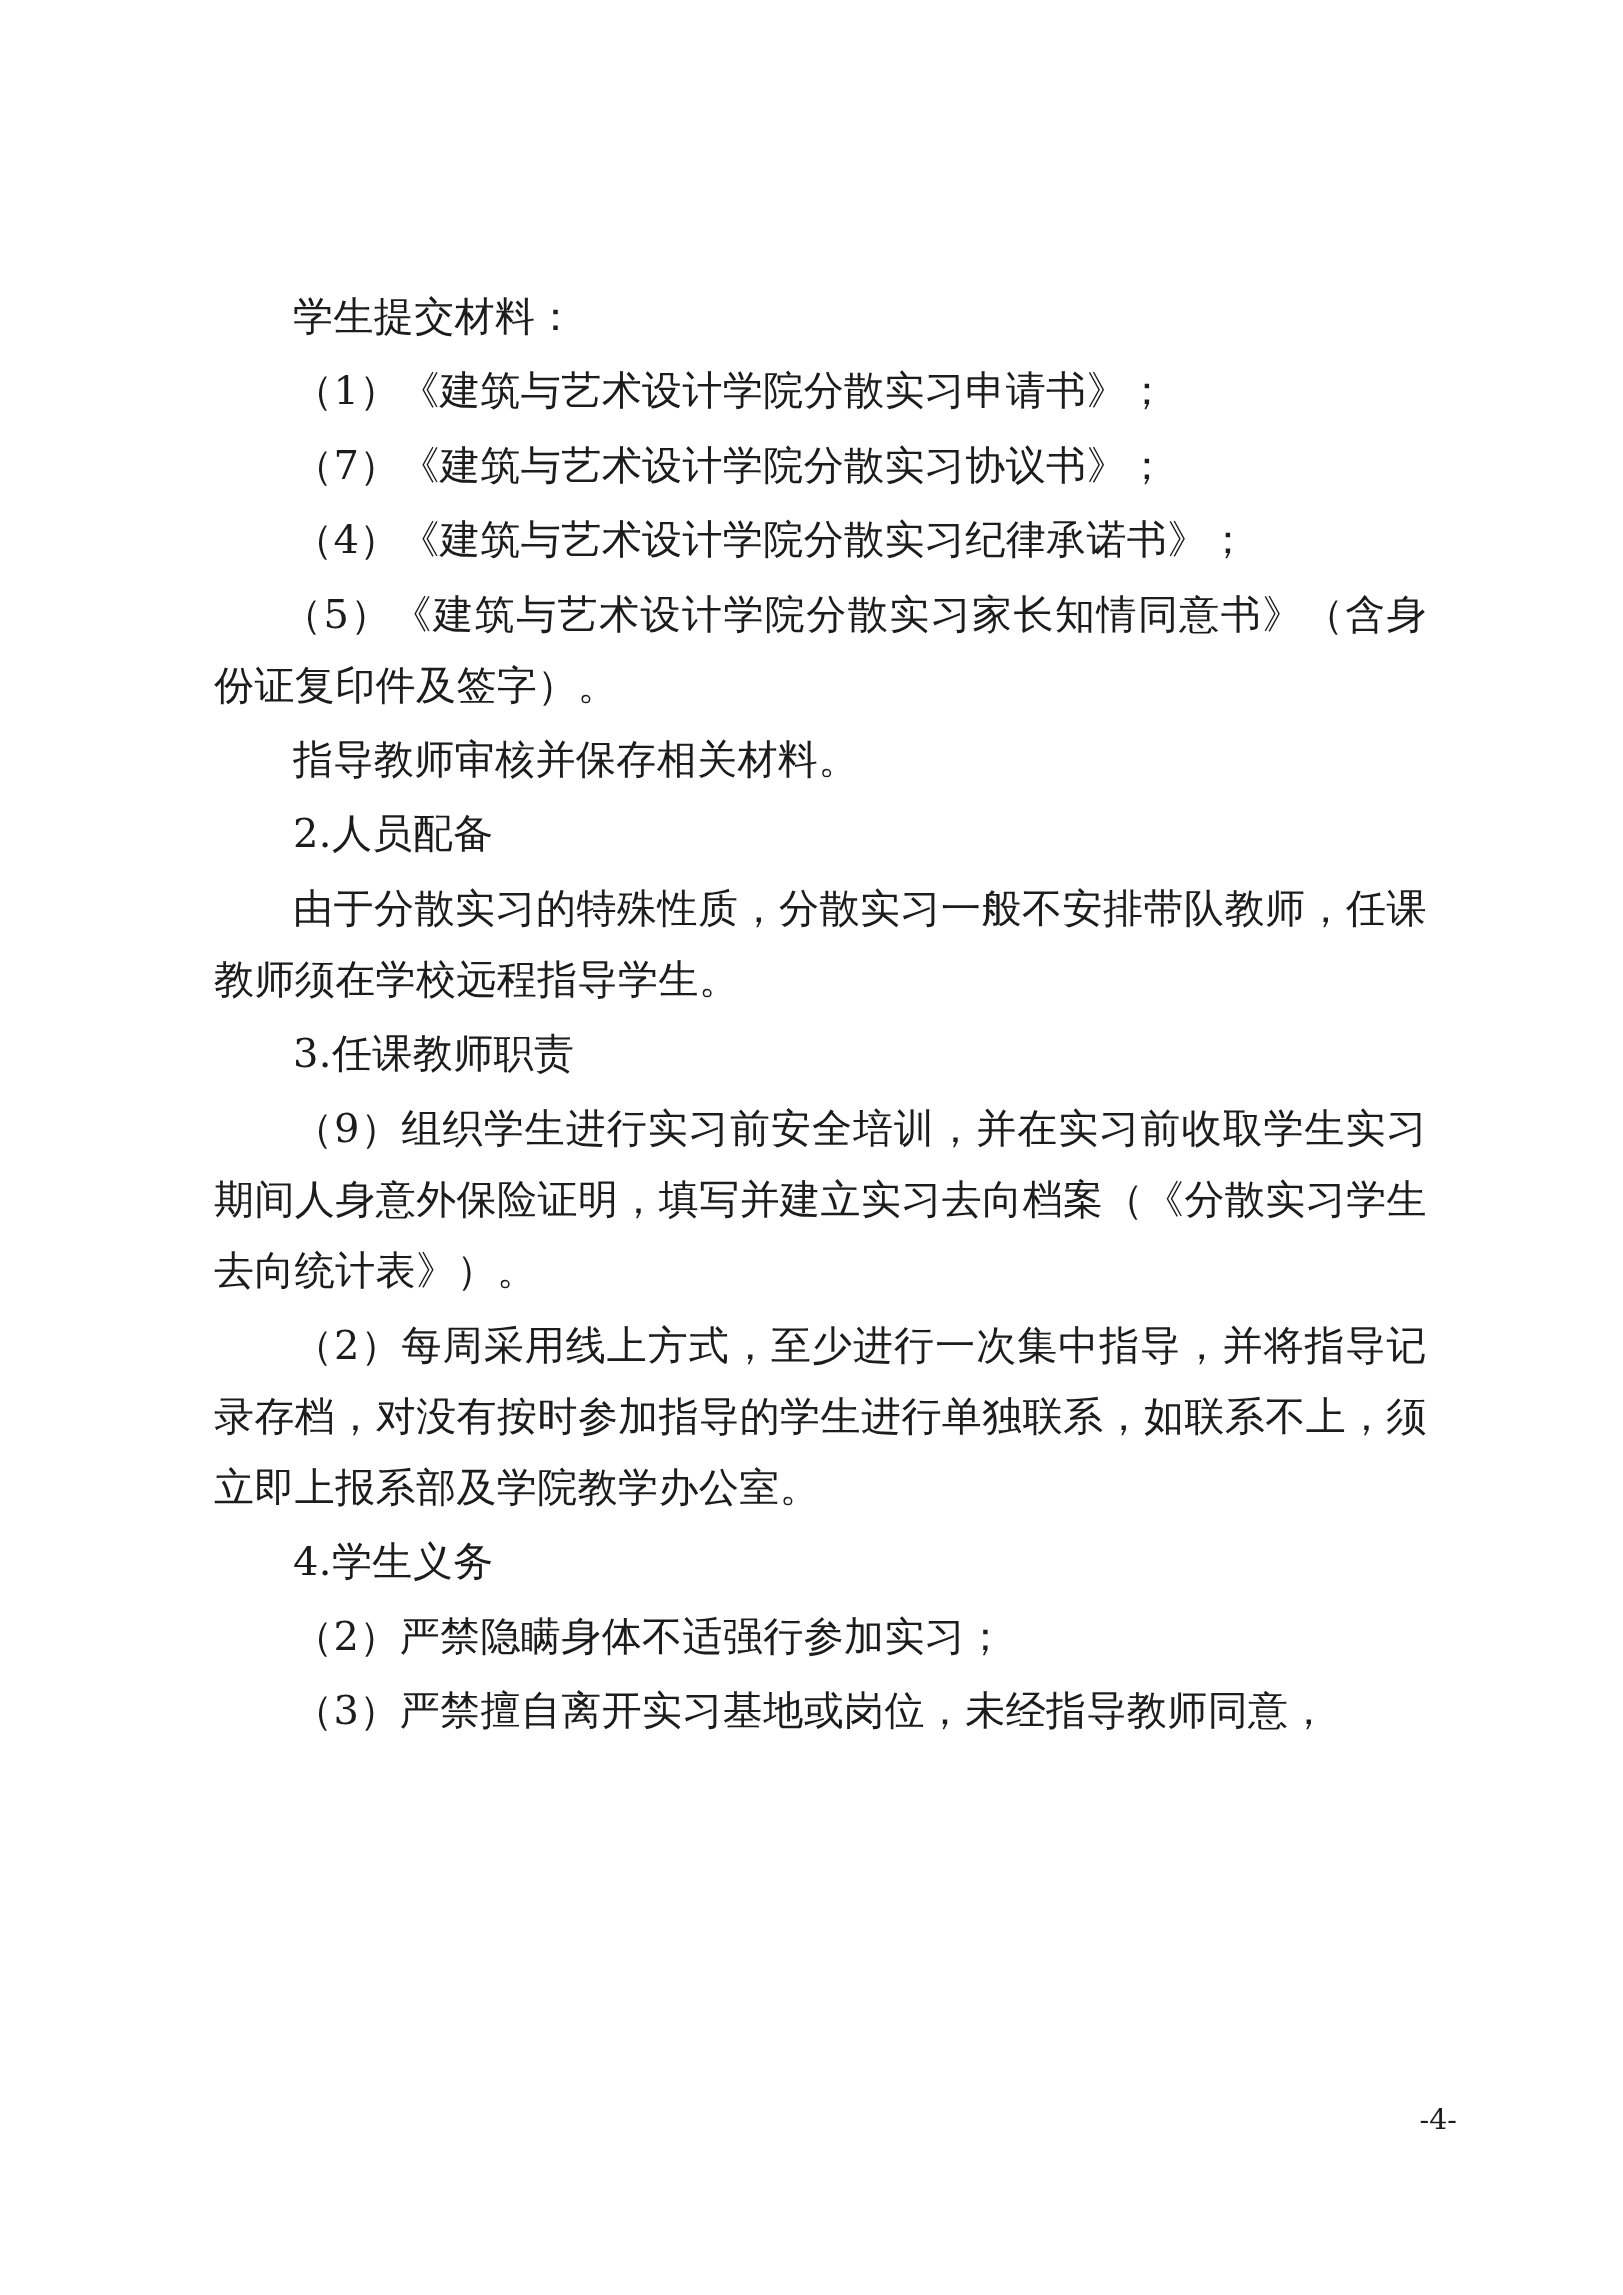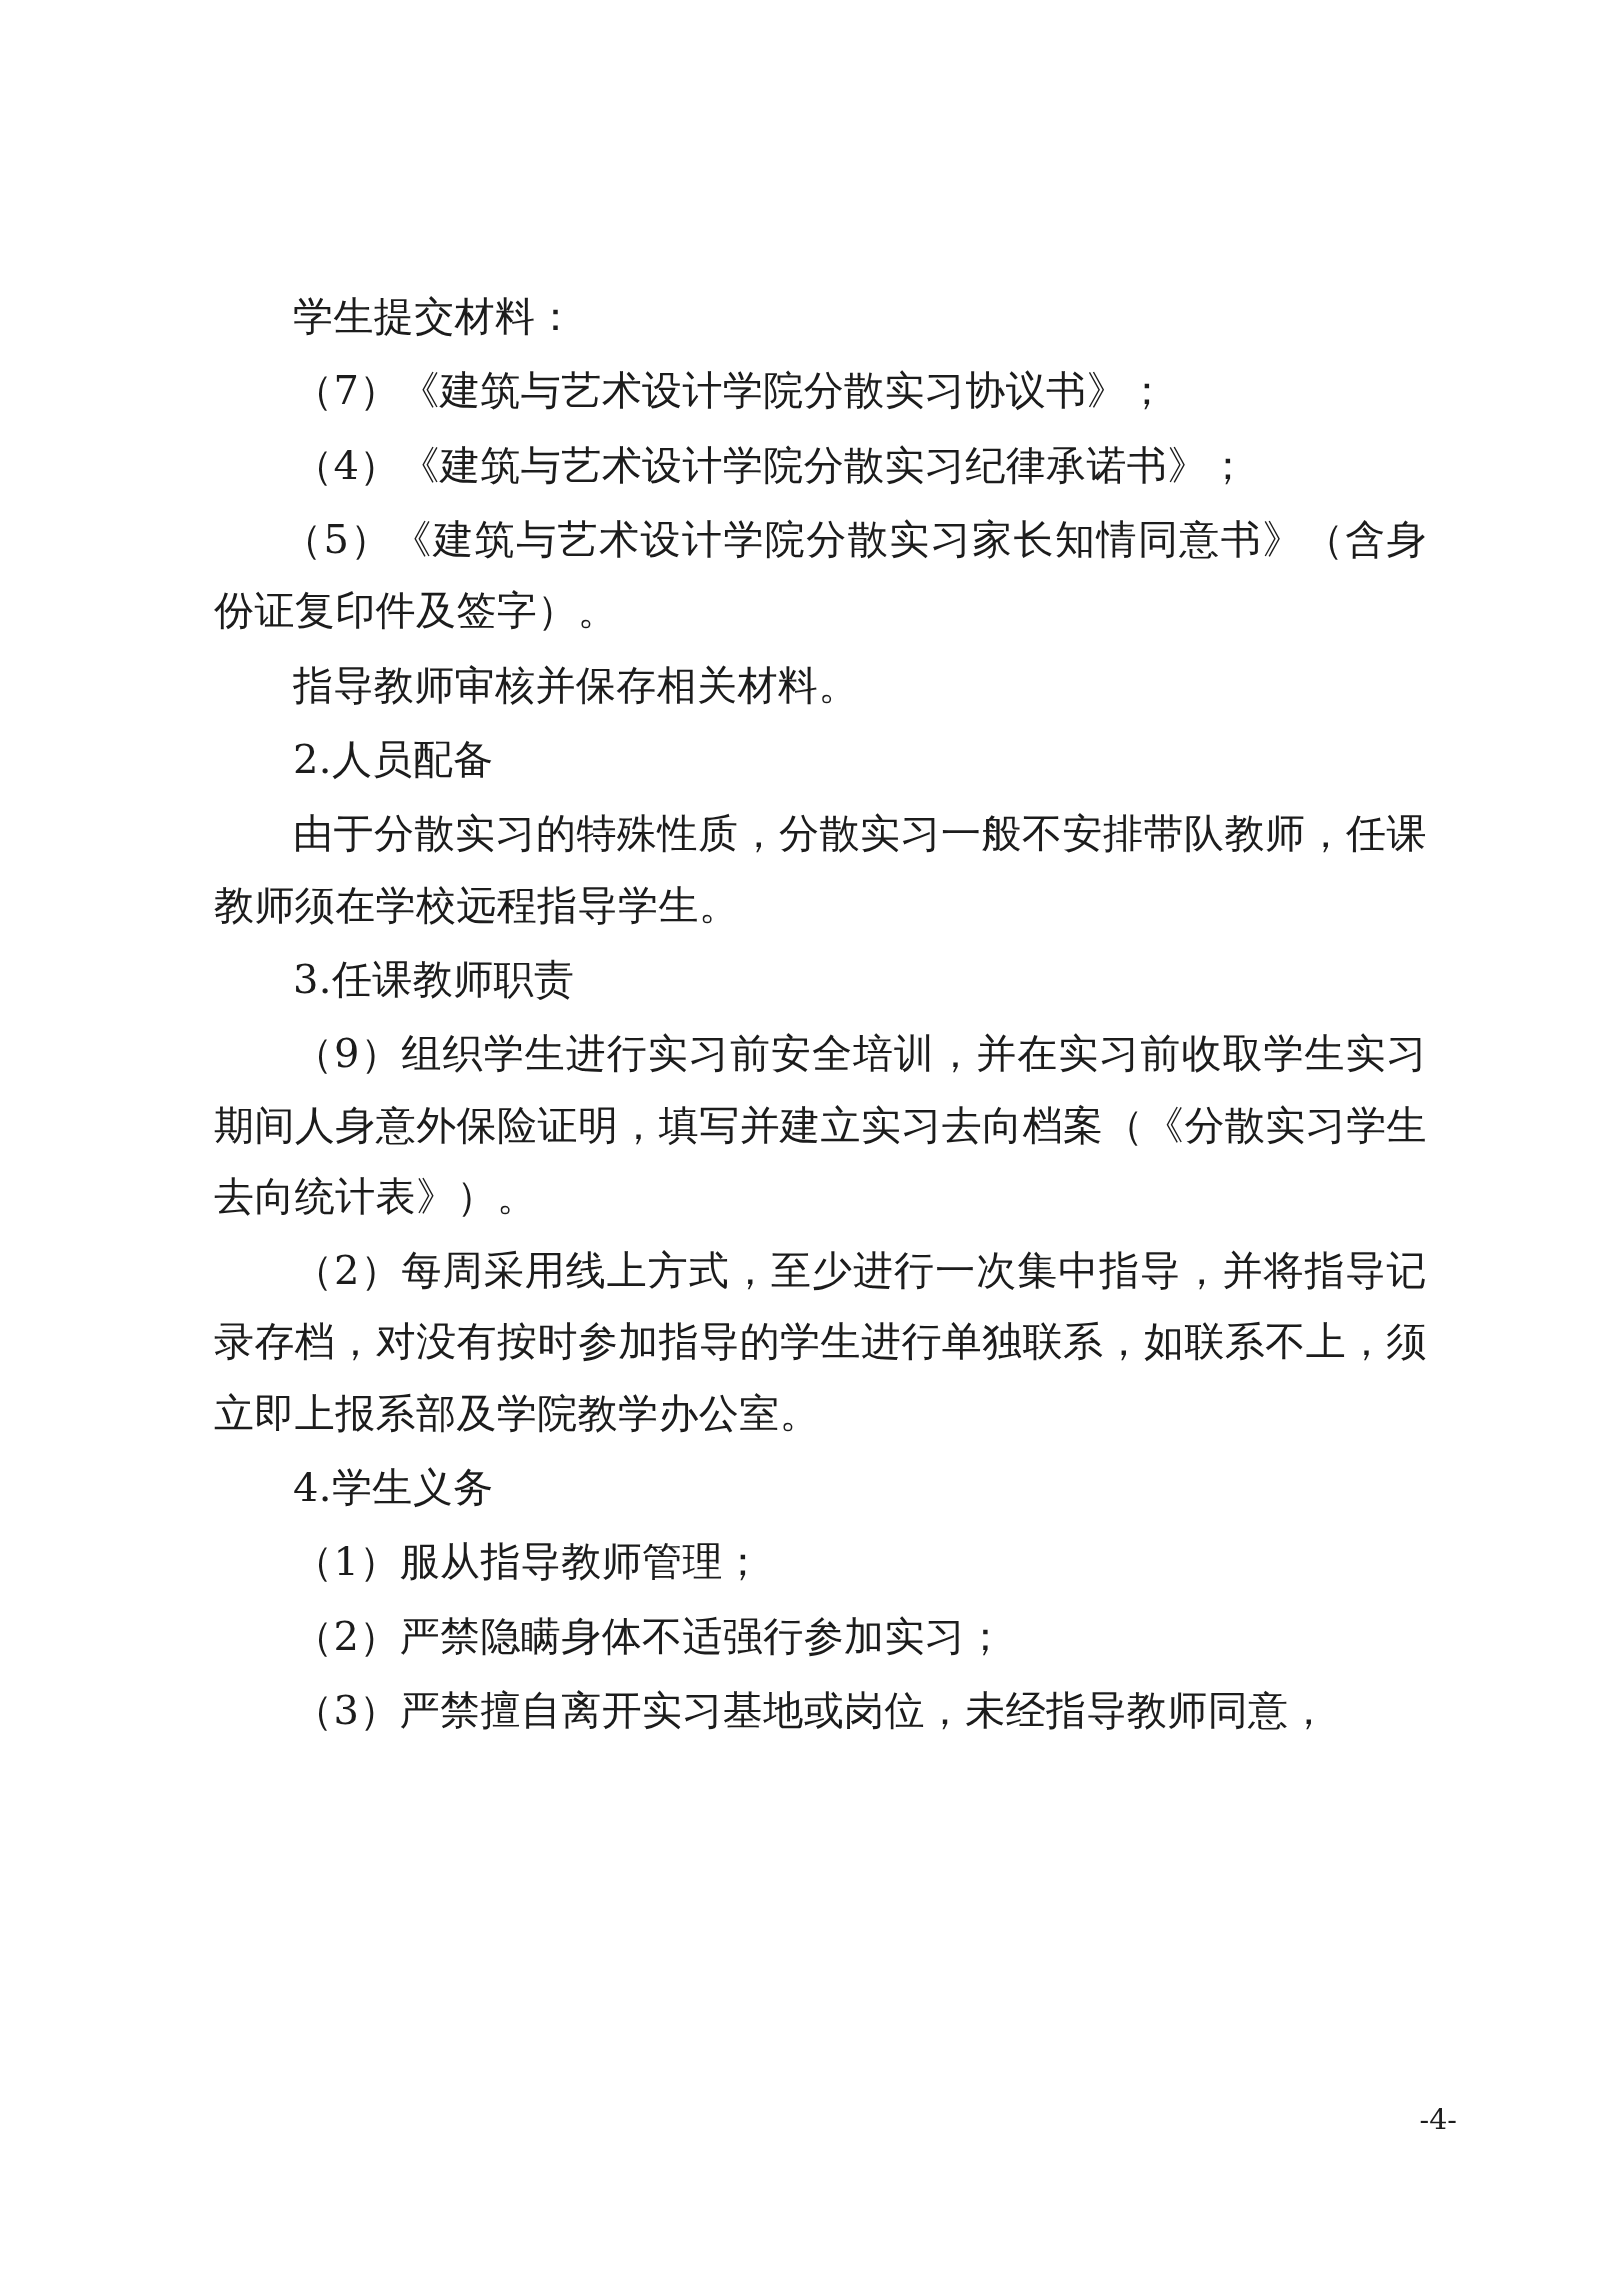--- a/index.html
+++ b/index.html
@@ -51,29 +51,29 @@
     font-family: "DejaVu Serif", "Liberation Serif", serif;
     color: #1c1c1c;
   }
 </style>
 </head>
 <body>
 
 <div class="page">
   <div class="content">
     <p class="para indent">学生提交材料：</p>
+    <p class="para indent">（1）《建筑与艺术设计学院分散实习申请书》；</p>
     <p class="para indent">（7）《建筑与艺术设计学院分散实习协议书》；</p>
     <p class="para indent">（4）《建筑与艺术设计学院分散实习纪律承诺书》；</p>
     <p class="para indent-small">（5）《建筑与艺术设计学院分散实习家长知情同意书》（含身份证复印件及签字）。</p>
     <p class="para indent">指导教师审核并保存相关材料。</p>
     <p class="para indent">2.人员配备</p>
     <p class="para indent">由于分散实习的特殊性质，分散实习一般不安排带队教师，任课教师须在学校远程指导学生。</p>
     <p class="para indent">3.任课教师职责</p>
     <p class="para indent">（9）组织学生进行实习前安全培训，并在实习前收取学生实习期间人身意外保险证明，填写并建立实习去向档案（《分散实习学生去向统计表》）。</p>
     <p class="para indent">（2）每周采用线上方式，至少进行一次集中指导，并将指导记录存档，对没有按时参加指导的学生进行单独联系，如联系不上，须立即上报系部及学院教学办公室。</p>
     <p class="para indent">4.学生义务</p>
-    <p class="para indent">（1）服从指导教师管理；</p>
     <p class="para indent">（2）严禁隐瞒身体不适强行参加实习；</p>
     <p class="para indent">（3）严禁擅自离开实习基地或岗位，未经指导教师同意，</p>
   </div>
   <div class="pagenum">-4-</div>
 </div>
 
 
 </body></html>

